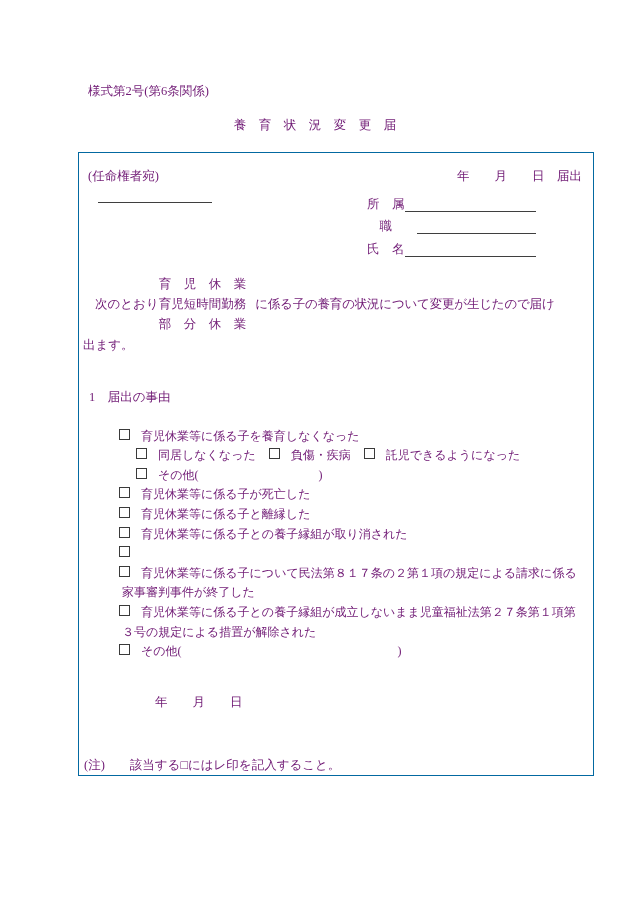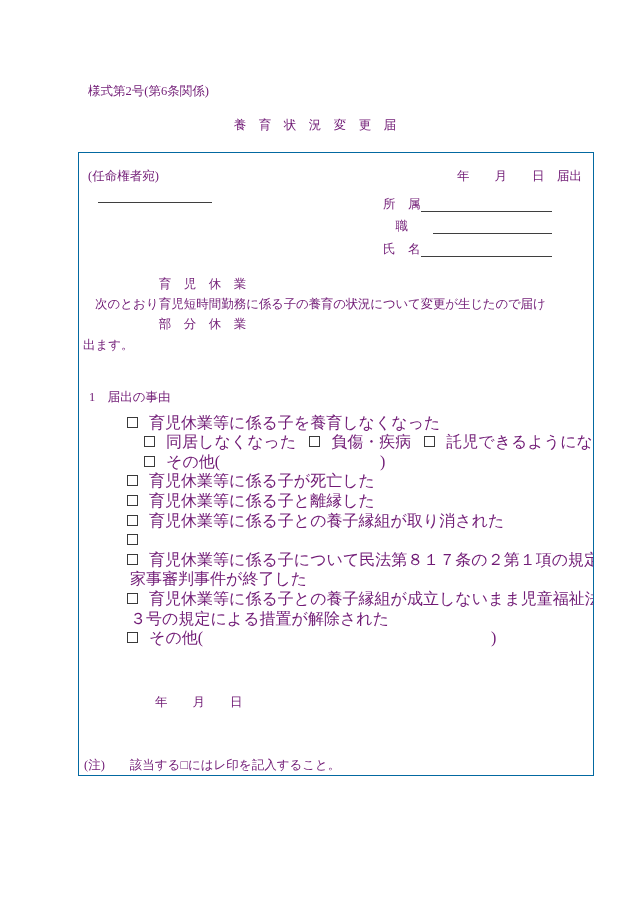--- a/index.html
+++ b/index.html
@@ -6,31 +6,31 @@
   .page{position:relative;width:630px;height:903px;background:#ffffff;overflow:hidden;
         font-family:"Liberation Serif","DejaVu Serif",serif;color:#701a75;font-size:12.5px;}
   .pre{white-space:pre;}
   .form-no{position:absolute;left:88px;top:83px;}
   .title{position:absolute;left:0;top:117px;width:100%;text-align:center;}
   .box{position:absolute;left:78px;top:152px;width:516px;height:624px;
        border:1px solid #0369a1;box-sizing:border-box;overflow:hidden;}
   .addressee{position:absolute;left:9px;top:15px;}
   .date-line{position:absolute;right:11px;top:15px;}
   .addr-uline{position:absolute;left:19px;top:39px;width:114px;height:10px;border-bottom:1px solid #3f3f3f;}
-  .fields{position:absolute;left:288px;top:36px;width:169px;margin-left:16px;}
+  .fields{position:absolute;left:288px;top:36px;width:169px;}
   .frow{display:flex;align-items:flex-end;height:22.5px;}
   .flabel{white-space:pre;line-height:15px;}
   .uline{flex:1;height:100%;border-bottom:1px solid #3f3f3f;}
   .intro{position:absolute;left:16px;top:121px;display:flex;align-items:center;}
   .stack{display:flex;flex-direction:column;}
   .stack span{line-height:20px;white-space:pre;}
-  .isuf{margin-left:0;letter-spacing:-0.2px;white-space:pre;}
+  .isuf{margin-left:9px;letter-spacing:-0.2px;white-space:pre;}
   .demasu{position:absolute;left:4px;top:184px;}
   .s1h{position:absolute;left:10px;top:236px;}
-  .reasons{position:absolute;left:0;top:240px;width:477px;font-size:16px;}
+  .reasons{position:absolute;left:0;top:254px;width:477px;font-size:12px;}
   .row{height:19.6px;line-height:19.6px;white-space:pre;}
   .lv1{padding-left:16px;}
   .lv2{padding-left:33px;}
   .cont{padding-left:19px;}
   .cb{display:inline-block;width:9px;height:9px;border:1px solid #3a3a3a;margin-right:11px;background:#fff;}
   .glbl{margin-right:13px;}
   .s2{position:absolute;left:6px;top:526px;}
   .s2date{margin:15px 0 0 70px;}
   .note{position:absolute;left:5px;top:605px;line-height:15px;}
 </style>

